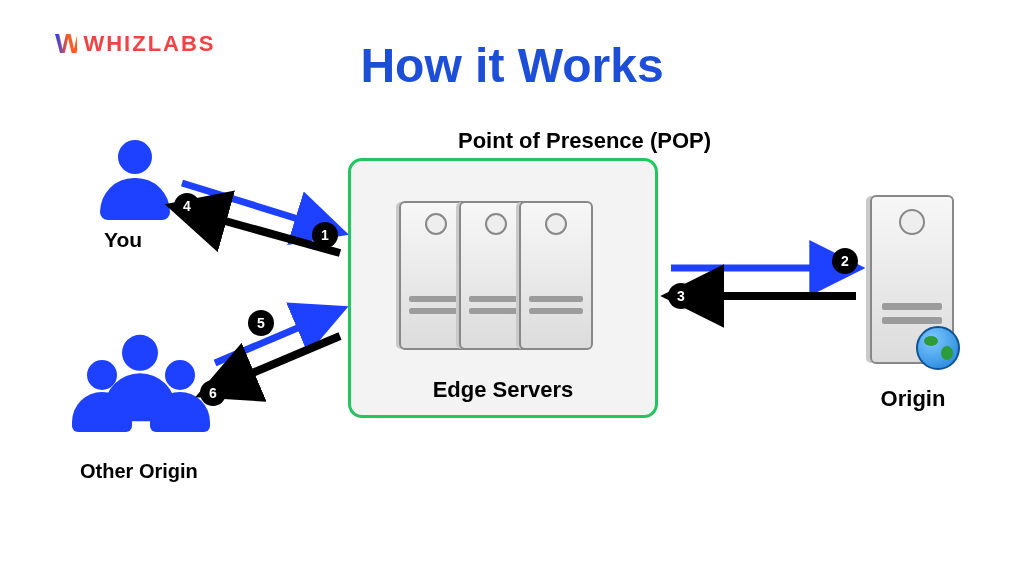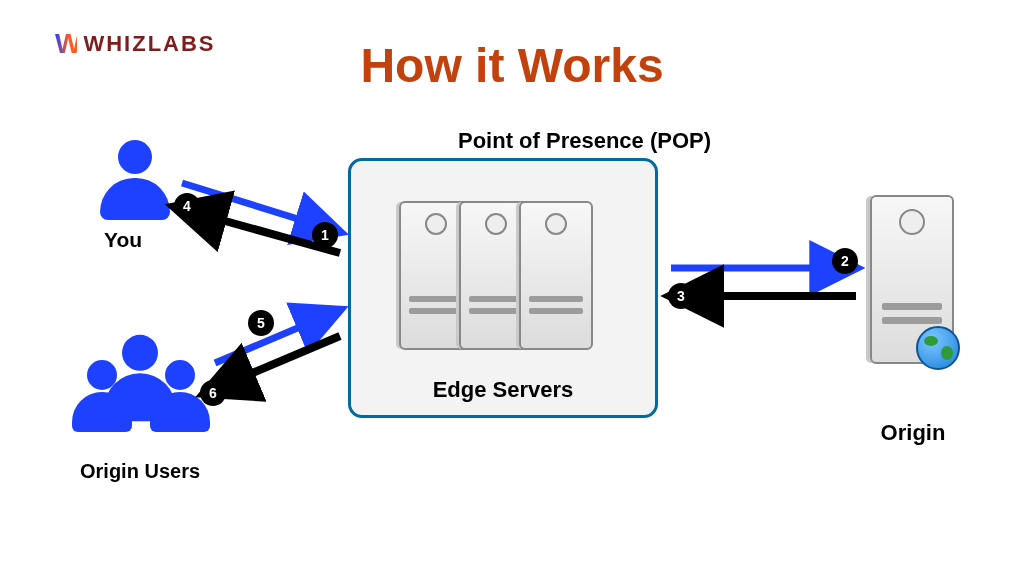--- a/index.html
+++ b/index.html
@@ -32,52 +32,52 @@
     font-weight: 900;
     background: linear-gradient(90deg, #1e40ff 0%, #ff5a1f 60%);
     -webkit-background-clip: text;
     -webkit-text-fill-color: transparent;
     letter-spacing: -4px;
   }
   .logo-text {
     font-size: 22px;
     font-weight: 800;
     letter-spacing: 2px;
-    color: #7f1d1d;
+    color: #ef4444;
   }
 
   
   .title {
     position: absolute;
     left: 50%;
     top: 38px;
     transform: translateX(-50%);
     font-size: 48px;
     font-weight: 900;
-    color: #c2410c;
+    color: #1d4ed8;
   }
 
   
   .pop-title {
     position: absolute;
     left: 458px;
     top: 128px;
     font-size: 22px;
     font-weight: 800;
     text-align: right;
   }
 
   
   .pop-box {
     position: absolute;
     left: 348px;
     top: 158px;
     width: 310px;
     height: 260px;
-    border: 3px solid #0369a1;
+    border: 3px solid #22c55e;
     border-radius: 14px;
     background: #f3f3f3;
     box-sizing: border-box;
   }
   .pop-caption {
     position: absolute;
     left: 0; right: 0; bottom: 12px;
     text-align: center;
     font-size: 22px;
     font-weight: 800;
@@ -158,21 +158,20 @@
   }
   .globe::before { left: 6px; top: 8px; width: 14px; height: 10px; }
   .globe::after  { right: 5px; bottom: 8px; width: 12px; height: 14px; }
   .origin-label {
     position: absolute;
     left: 868px; top: 386px;
     width: 90px;
     text-align: center;
     font-size: 22px;
     font-weight: 800;
-    margin-top: 34px;
   }
 
   
   .user-single {
     position: absolute;
     left: 100px; top: 140px;
     width: 70px; height: 80px;
   }
   .user-single .head {
     position: absolute; left: 50%; top: 0;
@@ -284,21 +283,21 @@
     </div>
   <div class="u" style="left:78px; top:18px;">
       <div class="head"></div>
       <div class="body"></div>
     </div>
   <div class="u" style="left:38px; top:0; transform:scale(1.2); z-index:2;">
       <div class="head"></div>
       <div class="body"></div>
     </div>
 </div>
-<div class="others-label label">Origin Users</div>
+<div class="others-label label">Other Origin</div>
 
 <svg class="arrows" viewBox="0 0 1024 576">
   <defs>
     <marker id="ah-blue" viewBox="0 0 12 12" refX="10" refY="6" markerWidth="8" markerHeight="8" orient="auto">
       <path d="M0,0 L12,6 L0,12 Z" fill="#1e40ff"></path>
     </marker>
     <marker id="ah-black" viewBox="0 0 12 12" refX="10" refY="6" markerWidth="8" markerHeight="8" orient="auto">
       <path d="M0,0 L12,6 L0,12 Z" fill="#000"></path>
     </marker>
   </defs>

